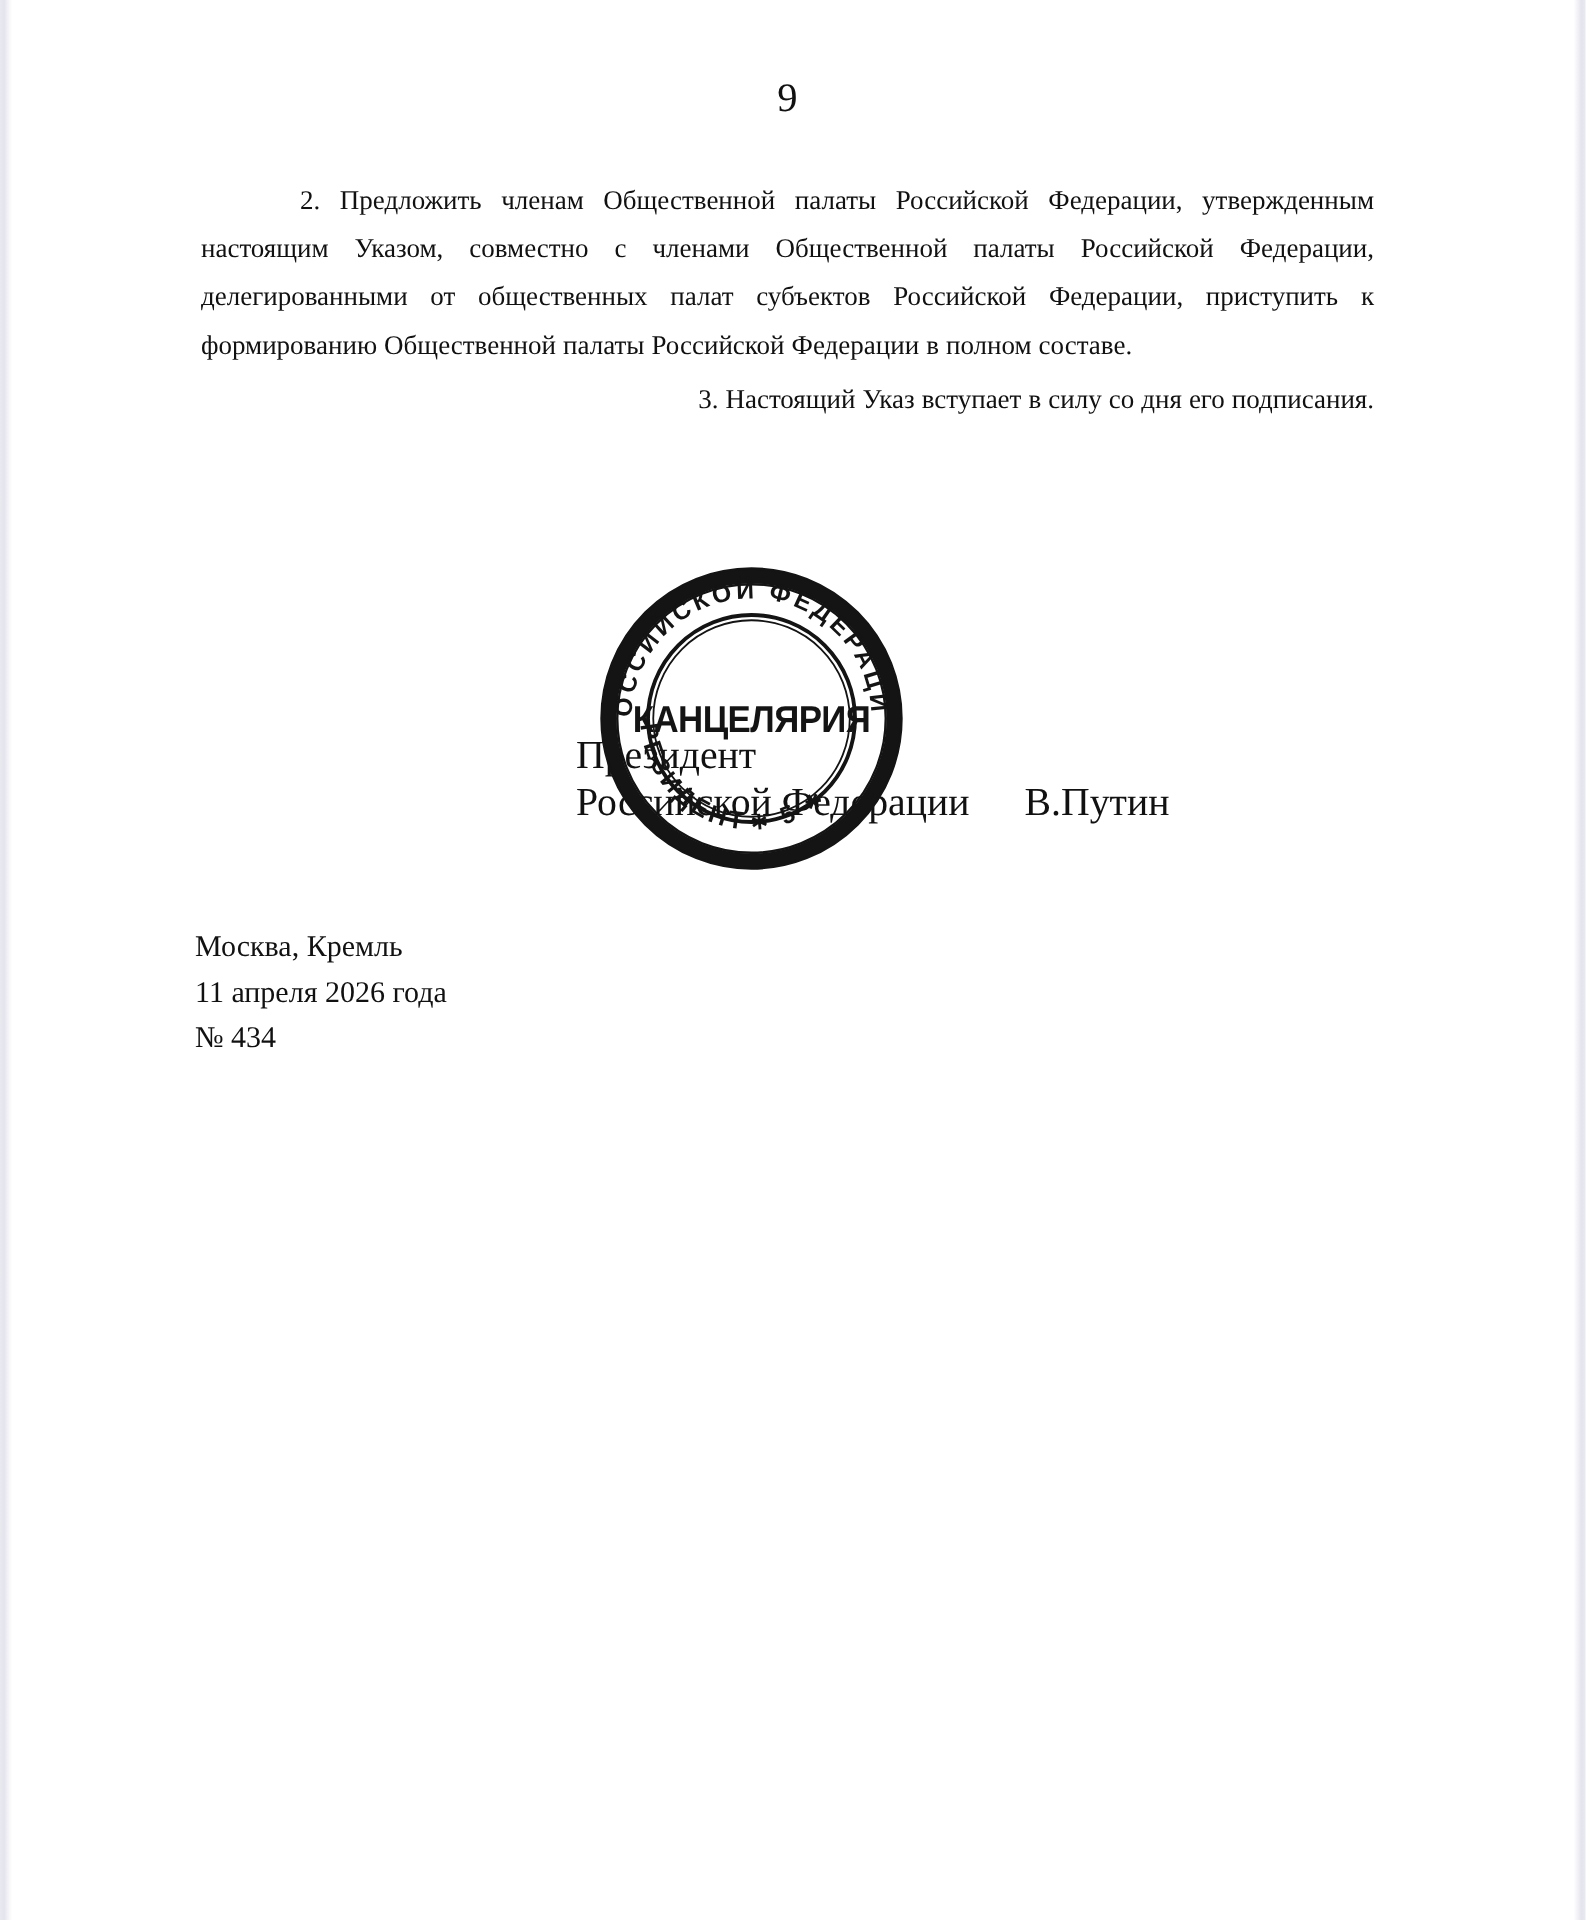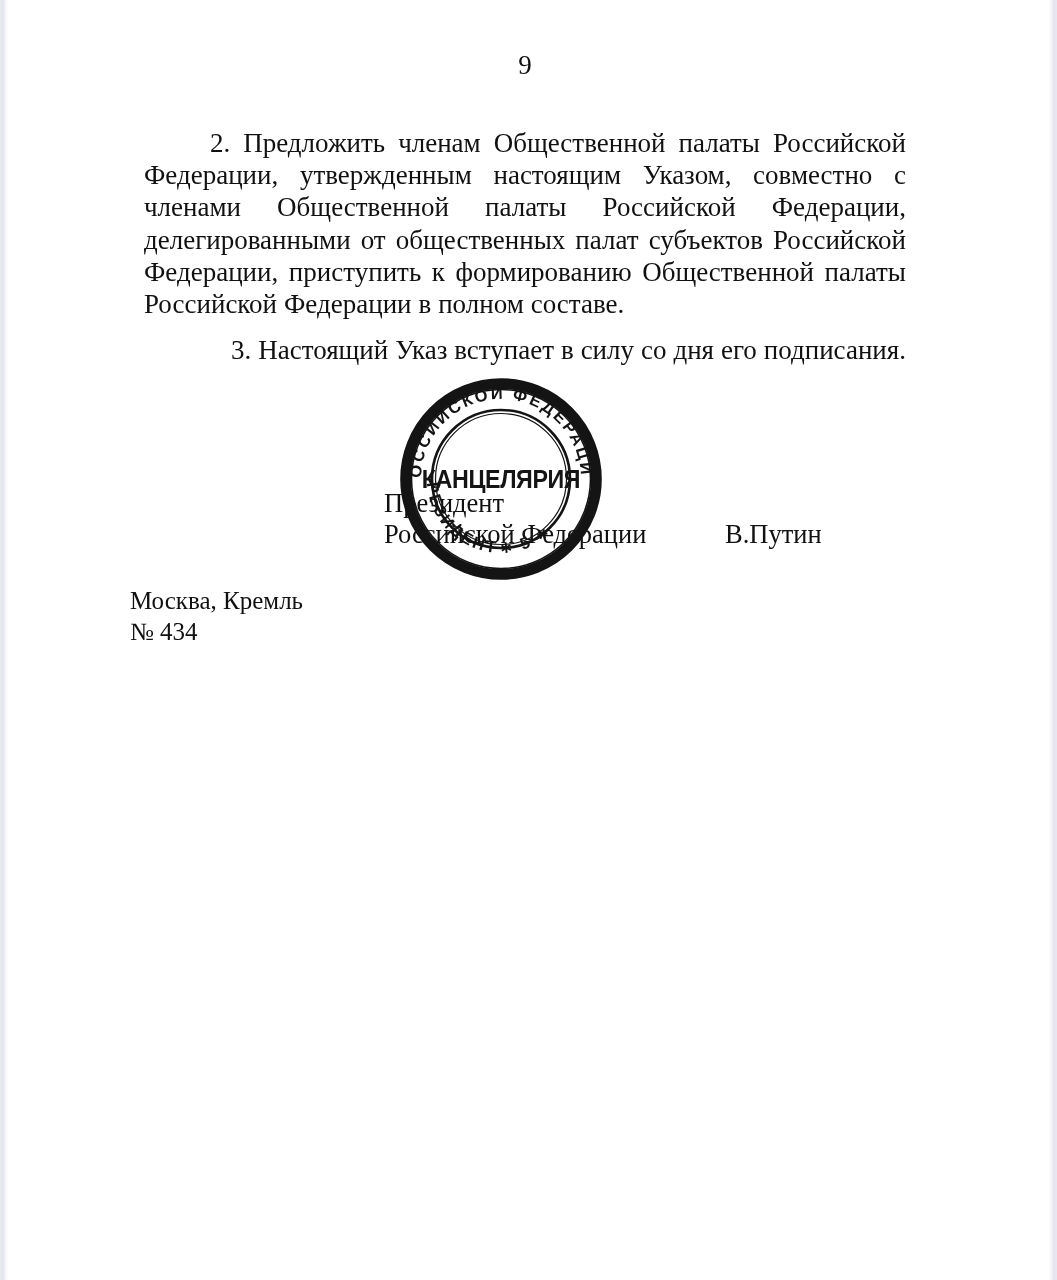--- a/index.html
+++ b/index.html
@@ -57,22 +57,22 @@
   }
 
   
   .body-block {
     position: absolute;
     left: 0;
     top: 113px;
     width: 790px;
   }
   p.para {
-    margin: 14px;
-    font-size: 27px;
+    margin: 4px;
+    font-size: 18px;
     line-height: 32.2px;
     text-align: justify;
     text-indent: 66px;
     text-justify: inter-word;
     word-spacing: 0.2px;
   }
   p.para.last-short {
     text-align: right;
   }
 
@@ -93,29 +93,28 @@
   }
   .sig-line2 {
     position: absolute;
     left: 0;
     top: 31px;
   }
   .sig-name {
     position: absolute;
     left: 299px;
     top: 31px;
-    margin-left: 42px;
   }
 
   
   .imprint {
     position: absolute;
     left: 0;
-    top: 586px;
-    font-size: 25px;
+    top: 616px;
+    font-size: 20px;
     line-height: 30.5px;
   }
   .imprint div { white-space: nowrap; }
 
   
   .stamp {
     position: absolute;
     left: 269px;
     top: 377px;
     width: 204px;
@@ -165,20 +164,21 @@
     </div>
 
     <div class="signature-block">
       <span class="sig-line1">Президент</span>
       <span class="sig-line2">Российской Федерации</span>
       <span class="sig-name">В.Путин</span>
     </div>
 
     <div class="imprint">
       <div>Москва, Кремль</div>
+      <div>11 апреля 2026 года</div>
       <div>№ 434</div>
     </div>
 
     <div class="stamp">
       <svg viewBox="0 0 204 204" xmlns="http://www.w3.org/2000/svg" aria-hidden="true">
         <defs>
 
           <path id="arcUpper" d="M 22,102 A 80,80 0 0 1 182,102" fill="none"></path>
 
           <path id="arcLower" d="M 28,102 A 74,74 0 0 0 176,102" fill="none"></path>

